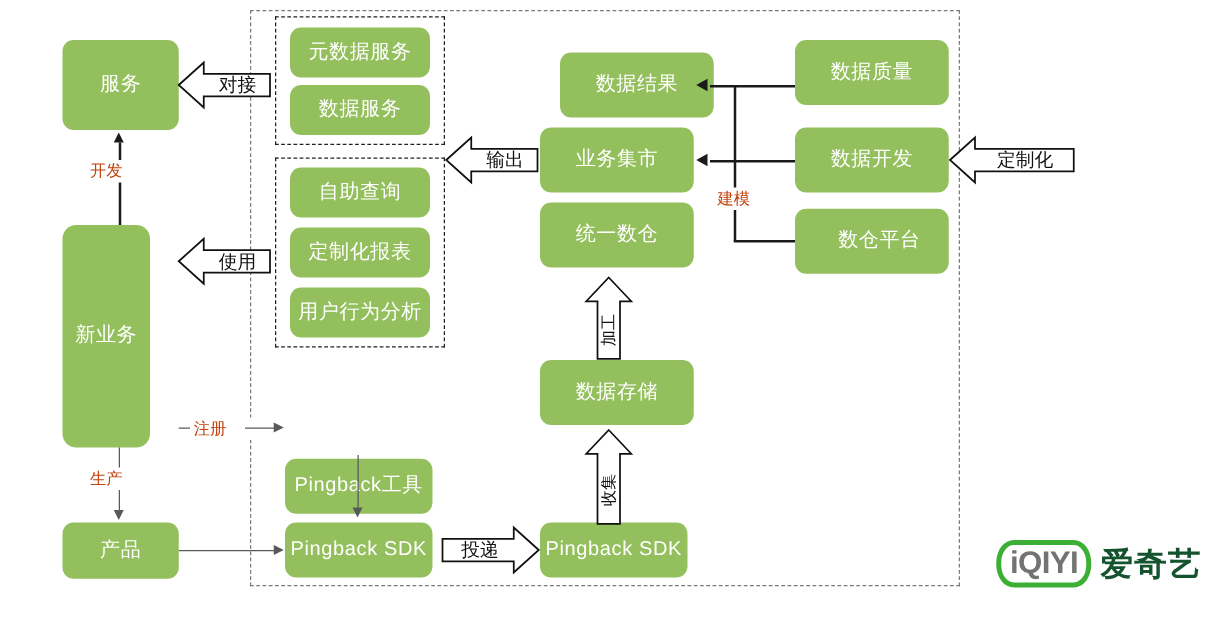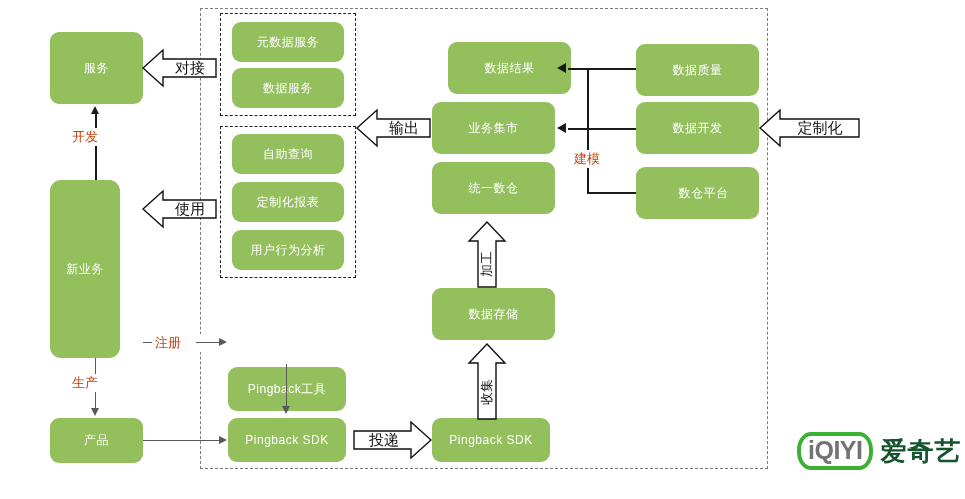--- a/index.html
+++ b/index.html
@@ -17,21 +17,21 @@
   }
   
   .node {
     position: absolute;
     background: #93bf5c;
     border-radius: 9px;
     color: #ffffff;
     display: flex;
     align-items: center;
     justify-content: center;
-    font-size: 12px;
+    font-size: 16px;
     letter-spacing: 0.5px;
     text-align: right;
     box-sizing: border-box;
     line-height: 1.2;
   }
   .node.tall { border-radius: 11px; }
 
   
   .dashgroup {
     position: absolute;
@@ -216,21 +216,21 @@
   </div>
 
   <div class="node" style="left:432px; top:102px; width:123px; height:52px;">
     <span>业务集市</span>
   </div>
 
   <div class="node" style="left:448px; top:42px; width:123px; height:52px;">
     <span>数据结果</span>
   </div>
 
-  <div class="node" style="left:636px; top:44px; width:123px; height:52px;">
+  <div class="node" style="left:636px; top:32px; width:123px; height:52px;">
     <span>数据质量</span>
   </div>
 
   <div class="node" style="left:636px; top:102px; width:123px; height:52px;">
     <span>数据开发</span>
   </div>
 
   <div class="node" style="left:636px; top:167px; width:123px; height:52px;padding-left:12px;">
     <span>数仓平台</span>
   </div>

